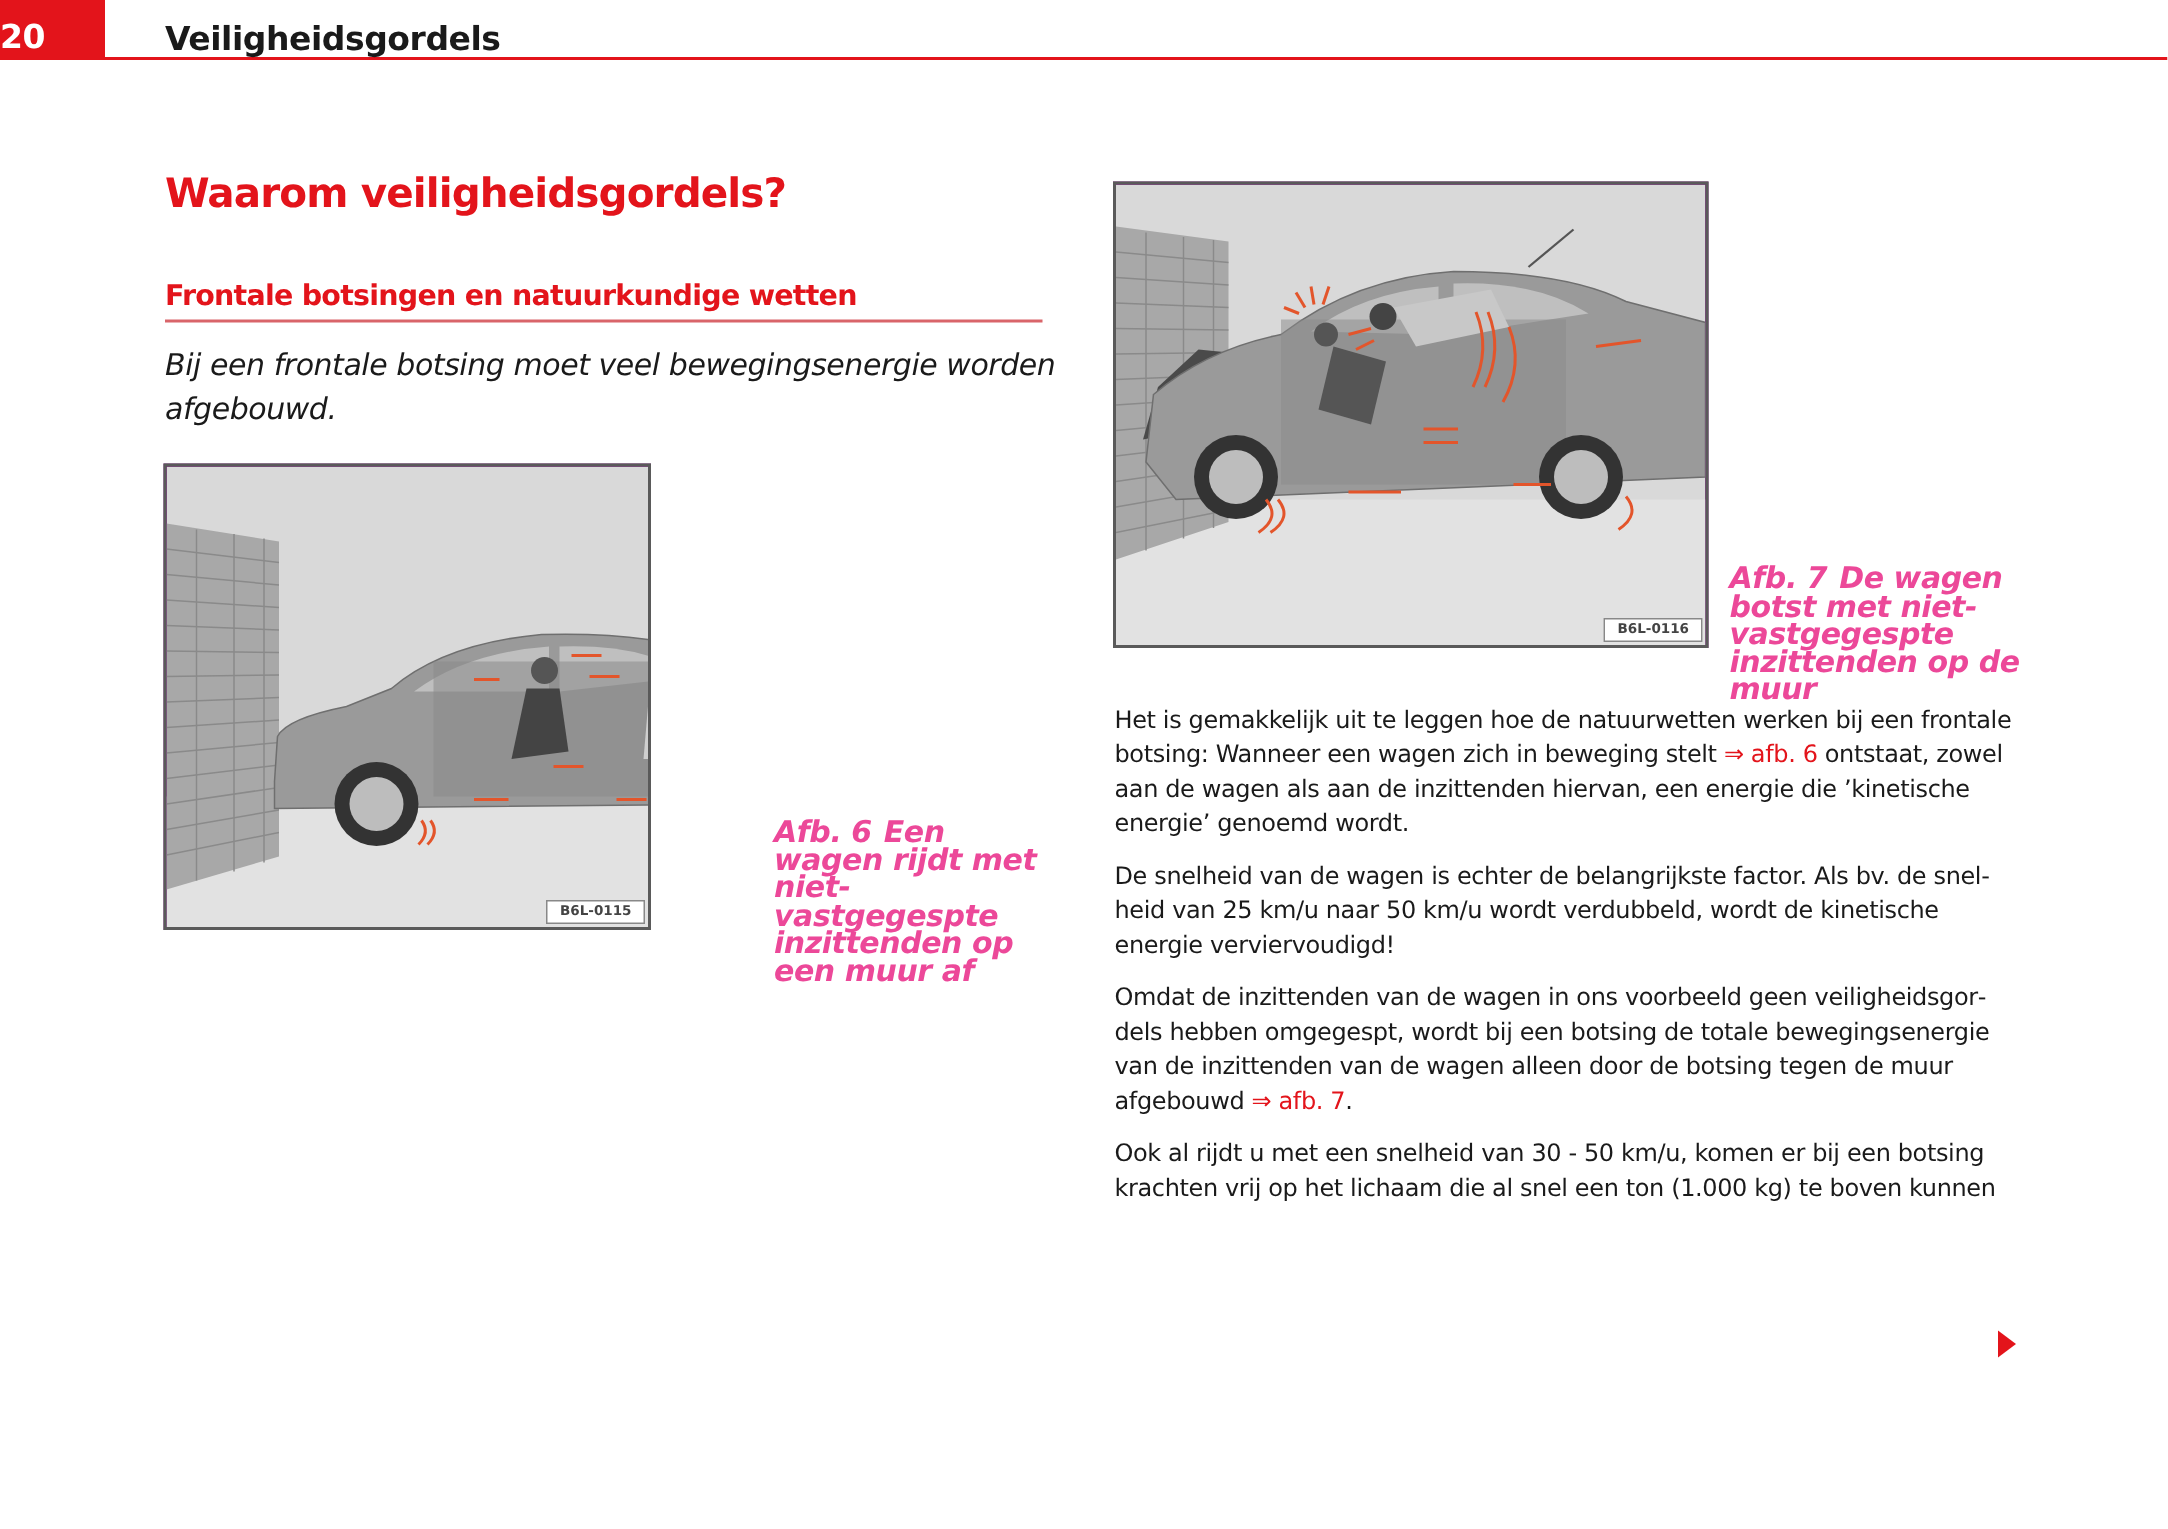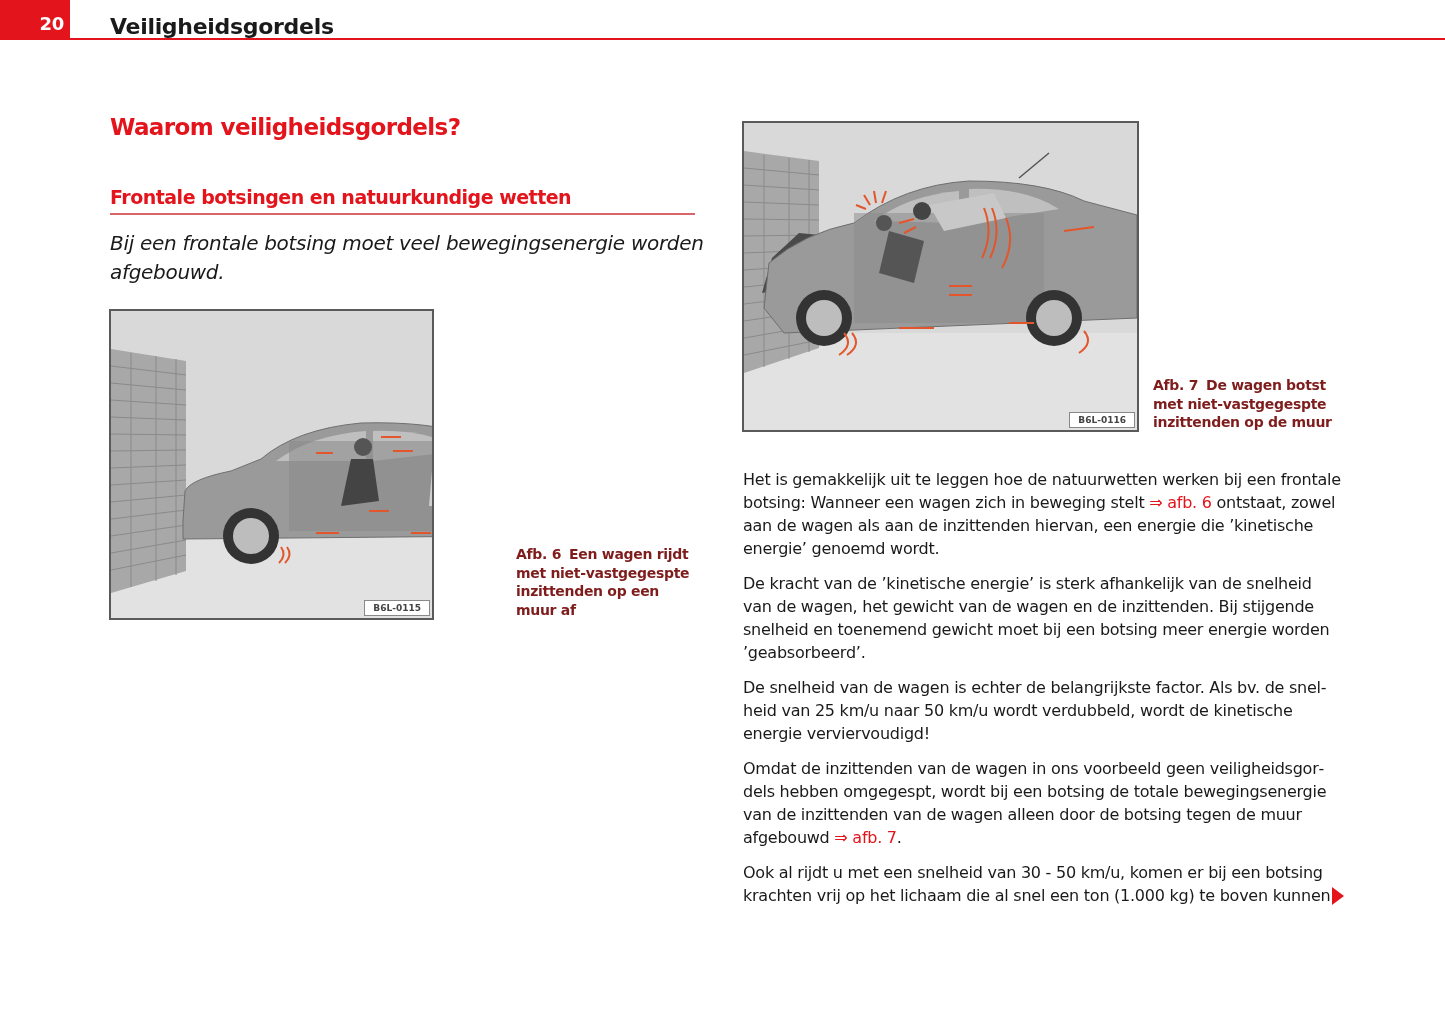--- a/index.html
+++ b/index.html
@@ -4,33 +4,33 @@
 <style>
   html, body { margin: 0; padding: 0; }
   body {
     width: 1445px; height: 1019px; background: #ffffff; position: relative; overflow: hidden;
     font-family: "DejaVu Sans", "Liberation Sans", sans-serif; color: #1a1a1a;
   }
   .header-bar {
     position: absolute; left: 0; top: 0; width: 70px; height: 40px; background: #e3141b;
   }
   .page-number {
-    position: absolute; left: 0; top: 13px; width: 64px; text-align: right;
-    color: #fff; font-weight: bold; font-size: 18px; font-family: "DejaVu Sans", sans-serif;
+    position: absolute; left: 0; top: 13px; width: 64px; 
+    color: #fff; font-weight: bold; font-size: 22px; font-family: "DejaVu Sans", sans-serif;
     letter-spacing: -0.3px;
   }
   .header-rule {
     position: absolute; left: 70px; top: 38px; width: 1375px; height: 2px; background: #e3141b;
   }
   .chapter-title {
     position: absolute; left: 110px; top: 14px; font-weight: bold; font-size: 22px;
     color: #1a1a1a; letter-spacing: -0.3px;
   }
   .main-title {
-    position: absolute; left: 110px; top: 114px; font-size: 23px; font-weight: bold;
+    position: absolute; left: 110px; top: 114px; font-size: 27px; font-weight: bold;
     color: #e3141b; letter-spacing: -0.6px; font-family: "DejaVu Sans", sans-serif;
   }
   .sub-title {
     position: absolute; left: 110px; top: 186px; font-size: 19px; font-weight: bold;
     color: #e3141b; letter-spacing: -0.5px; white-space: nowrap;
   }
   .sub-rule {
     position: absolute; left: 110px; top: 213px; width: 585px; height: 2px; background: #d9656a;
   }
   .intro {
@@ -40,22 +40,23 @@
   .figure {
     position: absolute; border: 2px solid #5a5a5a; background: #701a75; overflow: hidden; box-sizing: border-box;
   }
   .fig6 { left: 109px; top: 309px; width: 325px; height: 311px; }
   .fig7 { left: 742px; top: 121px; width: 397px; height: 311px; }
   .fig-code {
     position: absolute; right: 2px; bottom: 2px; background: #fff; border: 1px solid #888;
     font-size: 9px; font-weight: bold; color: #444; padding: 2px 8px; font-family: "DejaVu Sans", sans-serif;
   }
   .caption {
-    position: absolute; font-size: 14px; font-weight: bold; color: #7f1d1d; line-height: 18.5px;
+    position: absolute; font-size: 20px; font-weight: bold; color: #ec4899; line-height: 18.5px;
     letter-spacing: -0.3px;
+    font-style: italic;
   }
   .cap6 { left: 516px; top: 545px; width: 180px; }
   .cap7 { left: 1153px; top: 376px; width: 200px; }
   .cap-label { margin-right: 8px; }
   .body-text {
     position: absolute; left: 743px; top: 468px; width: 600px; font-size: 16px; line-height: 23px;
     color: #1a1a1a; letter-spacing: -0.25px;
   }
   .body-text p { margin: 0 0 12px 0; }
   .ref { color: #e3141b; }
@@ -202,18 +203,17 @@
     </g>
   </svg>
   <div class="fig-code">B6L-0116</div>
 </div>
 <div class="caption cap7">
   <span class="cap-label">Afb. 7</span><span>De wagen botst met niet-vastgegespte inzittenden op de muur</span>
 </div>
 
 <div class="body-text">
   <p><span>Het is gemakkelijk uit te leggen hoe de natuurwetten werken bij een frontale botsing: Wanneer een wagen zich in beweging stelt </span><a class="ref">⇒ afb. 6</a><span> ontstaat, zowel aan de wagen als aan de inzittenden hiervan, een energie die ’kinetische energie’ genoemd wordt.</span></p>
-  <p>De kracht van de ’kinetische energie’ is sterk afhankelijk van de snelheid van de wagen, het gewicht van de wagen en de inzittenden. Bij stijgende snel­heid en toenemend gewicht moet bij een botsing meer energie worden ’geab­sorbeerd’.</p>
   <p>De snelheid van de wagen is echter de belangrijkste factor. Als bv. de snel­heid van 25 km/u naar 50 km/u wordt verdubbeld, wordt de kinetische energie verviervoudigd!</p>
   <p><span>Omdat de inzittenden van de wagen in ons voorbeeld geen veiligheidsgor­dels hebben omgegespt, wordt bij een botsing de totale bewegingsenergie van de inzittenden van de wagen alleen door de botsing tegen de muur afge­bouwd </span><a class="ref">⇒ afb. 7</a><span>.</span></p>
   <p>Ook al rijdt u met een snelheid van 30 - 50 km/u, komen er bij een botsing krachten vrij op het lichaam die al snel een ton (1.000 kg) te boven kunnen</p>
 </div>
 <div class="continue-arrow"></div>
 
 </body></html>

